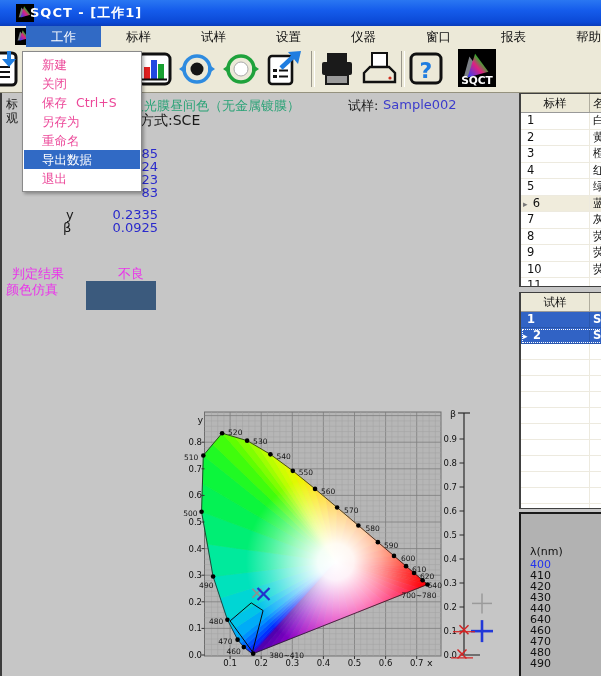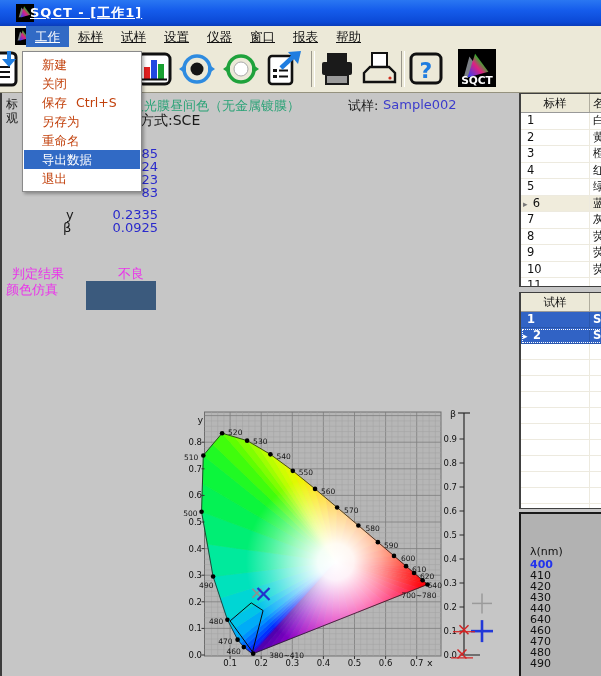--- a/index.html
+++ b/index.html
@@ -3,38 +3,38 @@
 <meta charset="utf-8">
 <style>
   html,body{margin:0;padding:0;background:#888;}
   .window{position:relative;width:601px;height:676px;background:#c6c6c6;overflow:hidden;
           font-family:"DejaVu Sans","Liberation Sans",sans-serif;-webkit-font-smoothing:none;}
   .abs{position:absolute;}
   
   .titlebar{position:absolute;left:0;top:0;width:601px;height:26px;
     background:linear-gradient(180deg,#2a77f2 0%,#155ceb 40%,#0b49d6 85%,#0a3cba 100%);}
   .title-text{position:absolute;left:30px;top:0;line-height:26px;color:#fff;font-weight:bold;
-    font-size:13px;letter-spacing:1px;white-space:nowrap;text-decoration:underline;}
+    font-size:13px;letter-spacing:1px;white-space:nowrap;}
   .logo{display:block;padding-left:12px;}
   
   .menubar{position:absolute;left:0;top:26px;width:601px;height:21px;background:#ece9d8;}
   .menu-items{position:absolute;left:26px;top:26px;height:21px;display:flex;}
-  .menu-item{padding:0 9px;line-height:21px;font-size:12.5px;color:#111;white-space:nowrap;text-decoration:underline;}
+  .menu-item{padding:0 25px;line-height:21px;font-size:12.5px;color:#111;white-space:nowrap;}
   .menu-item.selected{background:#316ac5;color:#fff;}
   
   .toolbar{position:absolute;left:0;top:47px;width:601px;height:45px;background:#ece9d8;
     border-bottom:1px solid #95927f;overflow:hidden;}
   .tb-btn{position:absolute;top:2px;width:40px;height:40px;}
   .tb-sep{position:absolute;top:4px;width:2px;height:36px;border-left:1px solid #9a978c;border-right:1px solid #fff;}
   
   .client-left-border{position:absolute;left:0;top:93px;width:2px;height:583px;background:#3c3c3c;}
   
   .dropdown{position:absolute;left:22px;top:51px;width:116px;background:#fff;
     border:1px solid #8a8a8a;box-shadow:2px 2px 3px rgba(0,0,0,.3);z-index:60;padding:3px 1px;}
-  .dd-item{height:19px;line-height:19px;padding-left:18px;font-size:12.5px;color:#c2410c;white-space:nowrap;}
+  .dd-item{height:19px;line-height:19px;padding-left:18px;font-size:12.5px;color:#ec4899;white-space:nowrap;}
   .dd-item.hl{background:#316ac5;color:#fff;}
   .dd-shortcut{margin-left:9px;}
   
   .t-green{color:#2ba377;font-size:13px;white-space:nowrap;}
   .t-black{color:#1a1a1a;font-size:13px;white-space:nowrap;}
   .t-mag{color:#ea35ea;font-size:13px;white-space:nowrap;}
   .num{position:absolute;left:98px;width:60px;text-align:right;color:#2a2acc;font-size:13px;}
   .swatch{position:absolute;left:86px;top:281px;width:70px;height:29px;}
   
   .rtable{position:absolute;left:519px;width:82px;background:#fff;border:1px solid #404040;
@@ -52,21 +52,21 @@
   .tbl-row.sel .tr-name{font-weight:bold;}
   .tbl-row.focused{outline:1px dotted #fff;outline-offset:-2px;}
   .rowmark{display:inline-block;width:6px;margin-left:-4px;font-size:9px;color:#777;}
   .sel .rowmark{color:#fff;}
   
   .wl-panel{position:absolute;left:519px;top:512px;width:82px;height:164px;background:#b2b2b2;
     border-left:2px solid #1a1a1a;border-top:2px solid #1a1a1a;}
   .wl-header{position:absolute;left:9px;top:31px;font-size:11px;color:#111;text-align:right;}
   .wl-list{position:absolute;left:9px;top:45px;}
   .wl-item{height:11px;line-height:11px;font-size:11px;color:#111;}
-  .wl-item.sel{color:#2233ee;font-weight:bold;}
+  .wl-item.sel{color:#2233ee;font-weight:normal;}
 </style>
 </head>
 <body>
 
 <div class="window">
 
   <div class="titlebar">
     <span class="abs logo" style="left:4px;top:4px"><svg width="18" height="18" viewBox="0 0 20 20">
           <defs>
             <linearGradient id="lg1" x1="0" y1="1" x2="1" y2="0">

